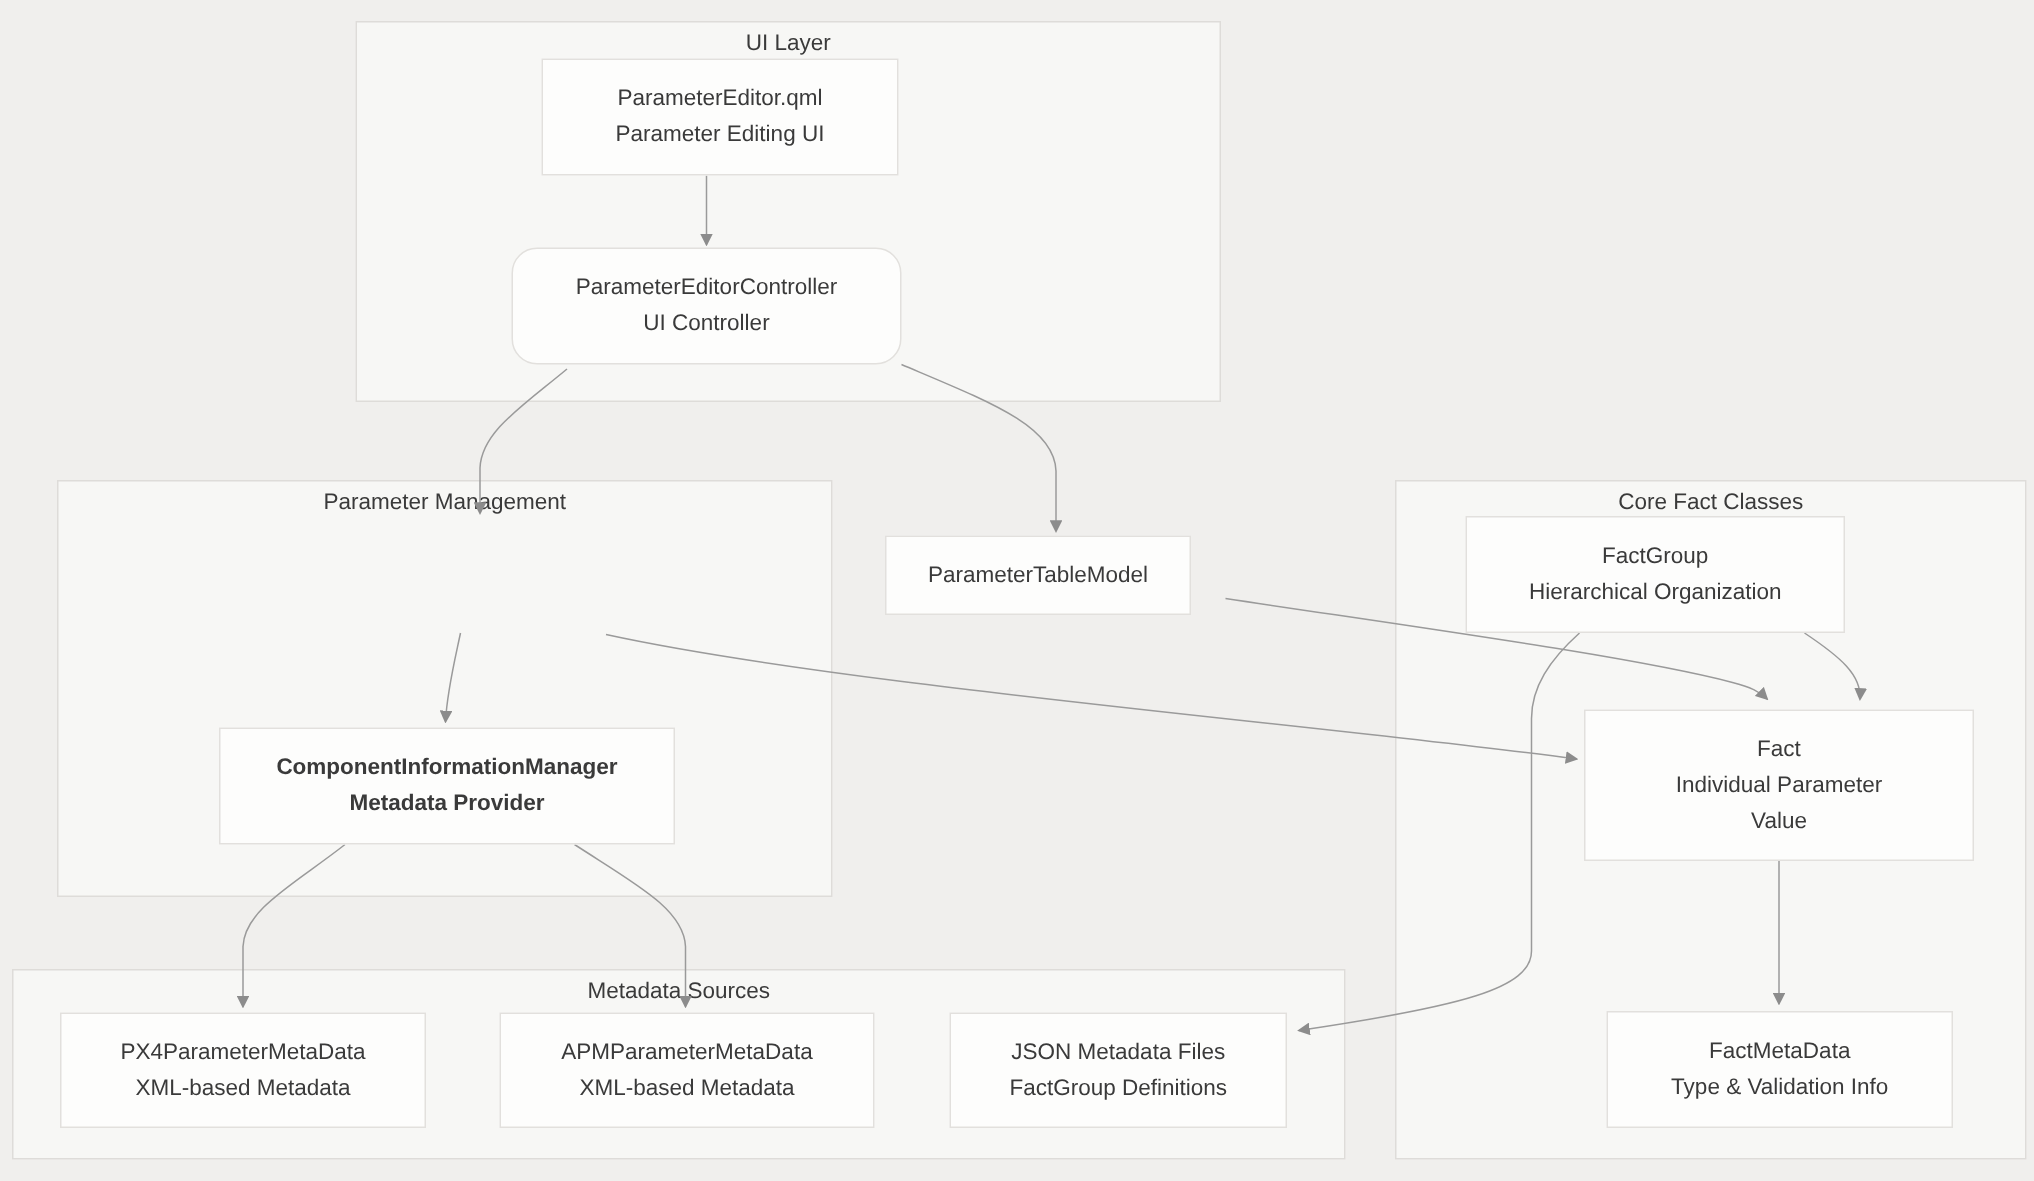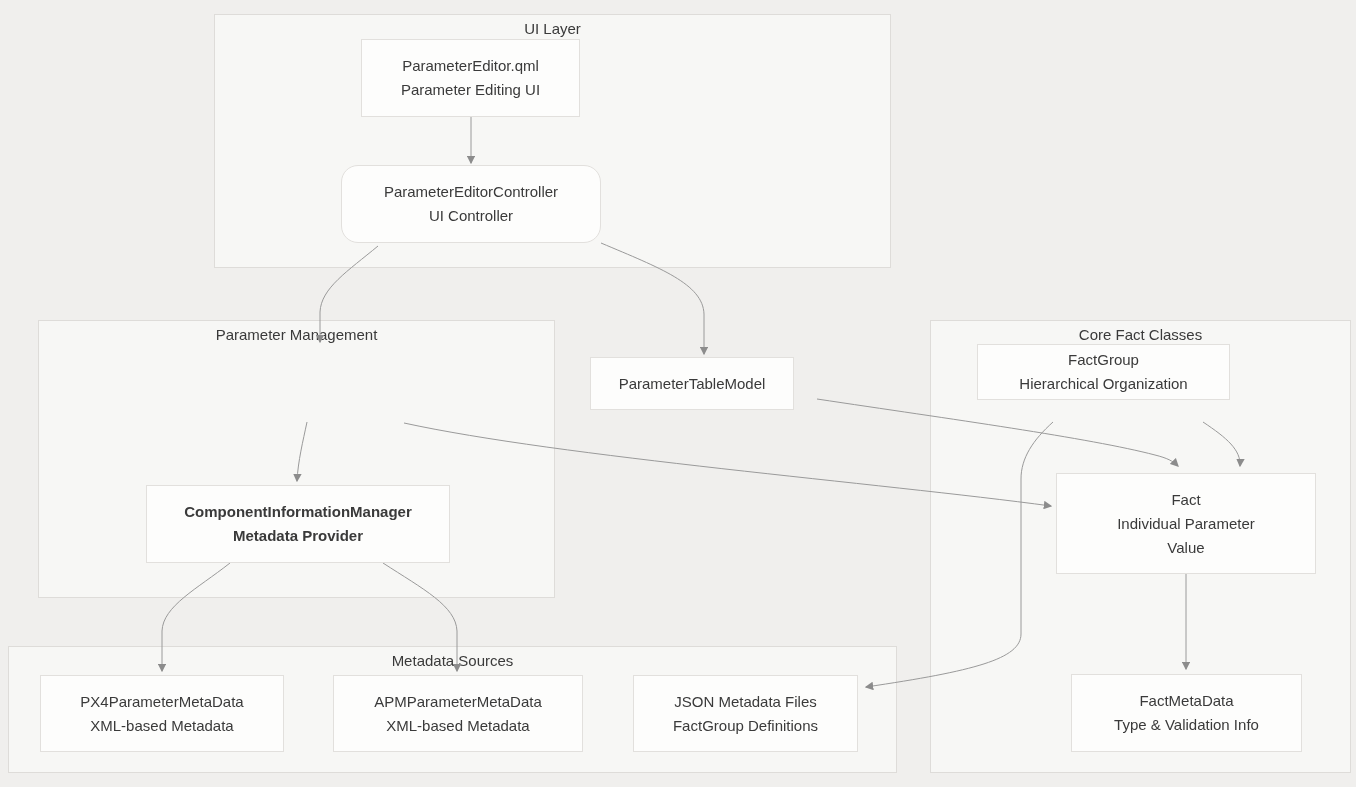--- a/index.html
+++ b/index.html
@@ -56,21 +56,21 @@
     color:#3a3a3a;
     z-index:3;
     white-space:nowrap;
   }
 </style>
 </head>
 <body>
 
 <div class="canvas">
 
-  <div class="cluster" style="left:214px; top:14px; width:677px; height:254px;">
+  <div class="cluster" style="left:237px; top:14px; width:577px; height:254px;">
     <div class="cluster-label">UI Layer</div>
   </div>
 
   <div class="cluster" style="left:930px; top:320px; width:421px; height:453px;">
     <div class="cluster-label">Core Fact Classes</div>
   </div>
 
   <div class="cluster" style="left:38px; top:320px; width:517px; height:278px;">
     <div class="cluster-label">Parameter Management</div>
   </div>
@@ -91,41 +91,41 @@
     <path class="edge" marker-end="url(#arrowhead)" d="M307,422 C303,441 298,461 297,481"></path>
     <path class="edge" marker-end="url(#arrowhead)" d="M404,423 C560,457 880,483 1051,506"></path>
     <path class="edge" marker-end="url(#arrowhead)" d="M230,563 C197,589 163,606 162,631 L162,671"></path>
     <path class="edge" marker-end="url(#arrowhead)" d="M383,563 C423,589 456,606 457,631 L457,671"></path>
     <path class="edge" marker-end="url(#arrowhead)" d="M817,399 C950,419 1090,438 1155,455 C1167,458 1173,461 1178,466"></path>
     <path class="edge" marker-end="url(#arrowhead)" d="M1203,422 C1227,438 1241,450 1240,466"></path>
     <path class="edge" marker-end="url(#arrowhead)" d="M1053,422 C1033,440 1021,458 1021,479 L1021,634 C1021,659 974,671 866,687"></path>
     <path class="edge" marker-end="url(#arrowhead)" d="M1186,574 L1186,669"></path>
   </svg>
 
-  <div class="node" style="left:361px; top:39px; width:219px; height:78px;">
+  <div class="node" style="left:361px; top:39px; width:238px; height:78px;">
     <div>ParameterEditor.qml</div>
     <div>Parameter Editing UI</div>
   </div>
 
   <div class="node" style="left:341px; top:165px; width:260px; height:78px;border-radius:17px;">
     <div>ParameterEditorController</div>
     <div>UI Controller</div>
   </div>
 
 
   <div class="node" style="left:146px; top:485px; width:304px; height:78px;font-weight:bold;">
     <div>ComponentInformationManager</div>
     <div>Metadata Provider</div>
   </div>
 
   <div class="node" style="left:590px; top:357px; width:204px; height:53px;">
     <div>ParameterTableModel</div>
   </div>
 
-  <div class="node" style="left:977px; top:344px; width:253px; height:56px;">
+  <div class="node" style="left:977px; top:344px; width:253px; height:78px;">
     <div>FactGroup</div>
     <div>Hierarchical Organization</div>
   </div>
 
   <div class="node" style="left:1056px; top:473px; width:260px; height:101px;">
     <div>Fact</div>
     <div>Individual Parameter</div>
     <div>Value</div>
   </div>
 

